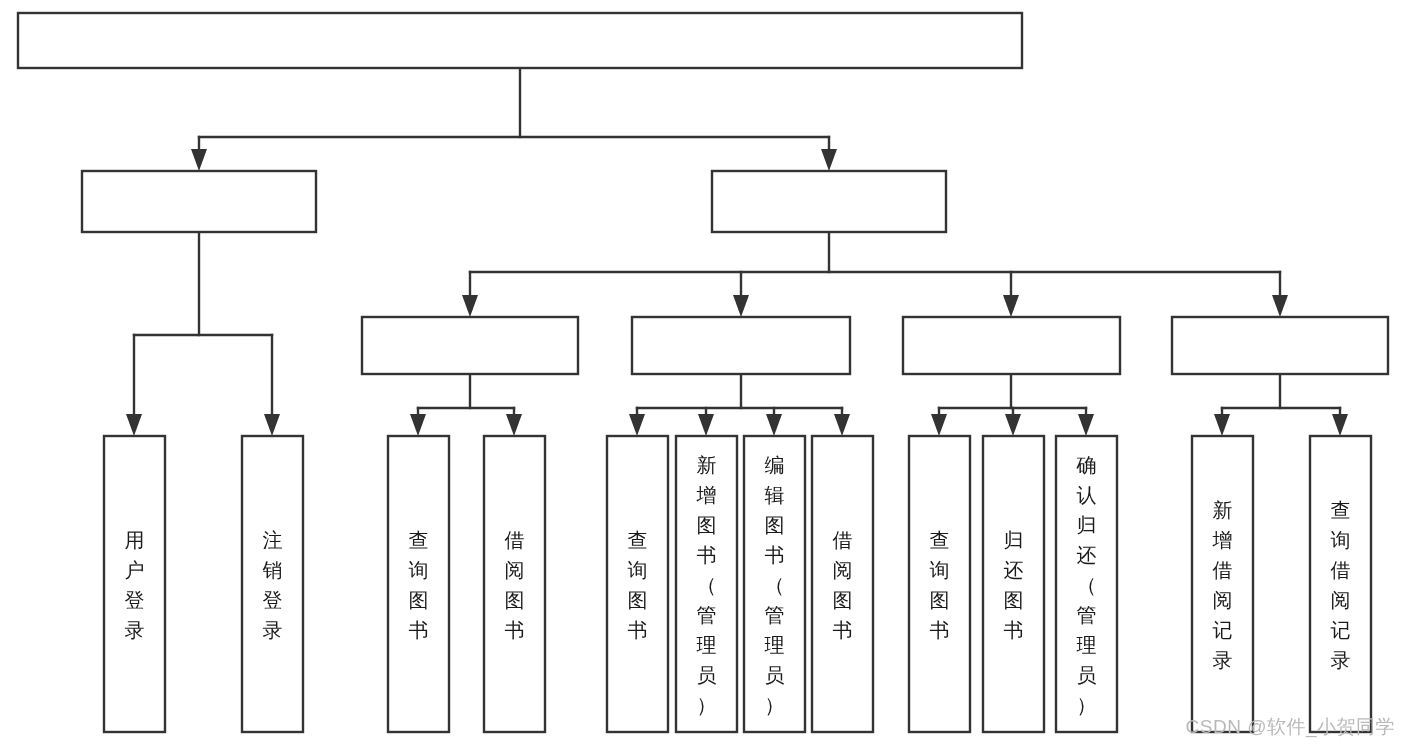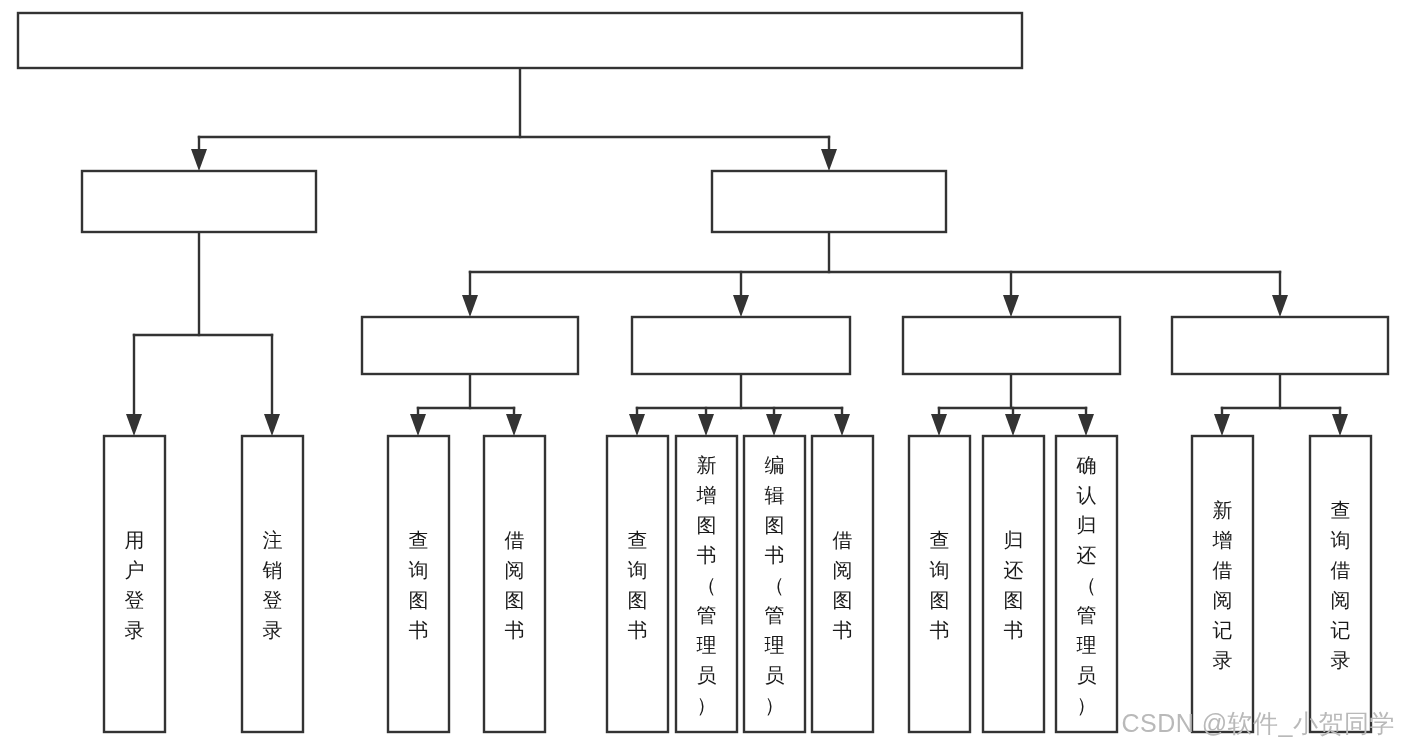--- a/index.html
+++ b/index.html
@@ -55,21 +55,21 @@
     font-size: 20px;
     fill: #1a1a1a;
     text-anchor: middle;
     white-space: pre;
   }
   .watermark {
     position: absolute;
     right: 10px;
     bottom: 7px;
     font-family: "Liberation Sans", "DejaVu Sans", sans-serif;
-    font-size: 25px;
+    font-size: 19px;
     color: #b9b9b9;
     letter-spacing: 0.5px;
     user-select: none;
     white-space: nowrap;
   }
 </style>
 </head>
 <body>
 
 <div id="diagram-root">

